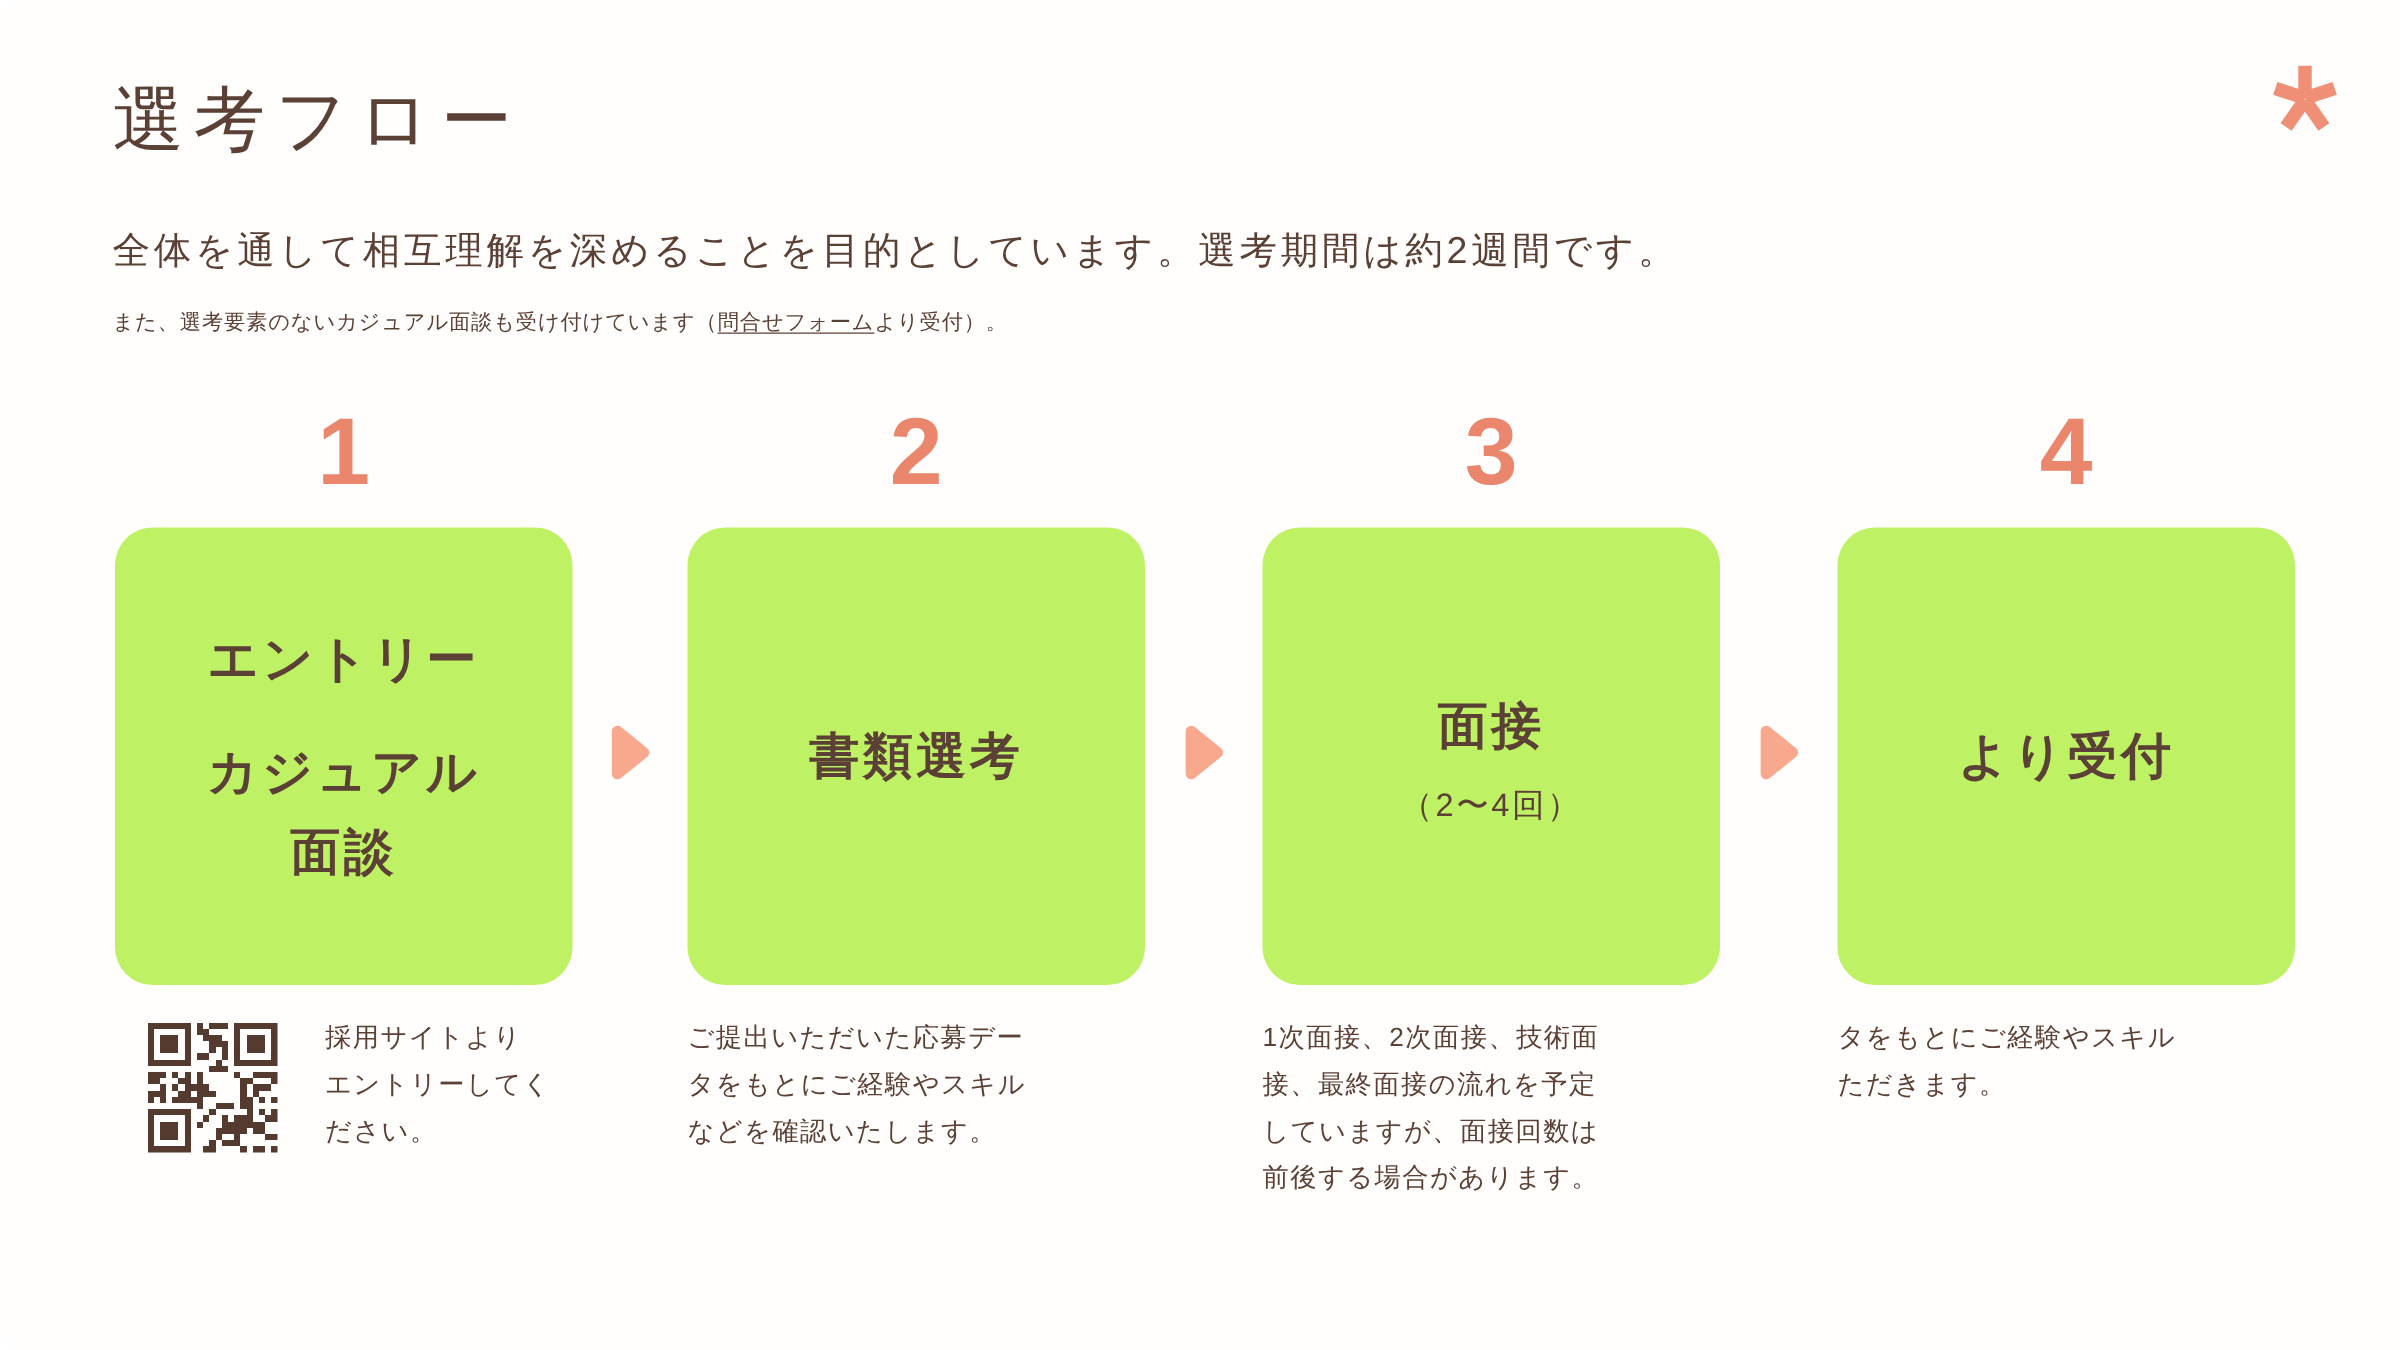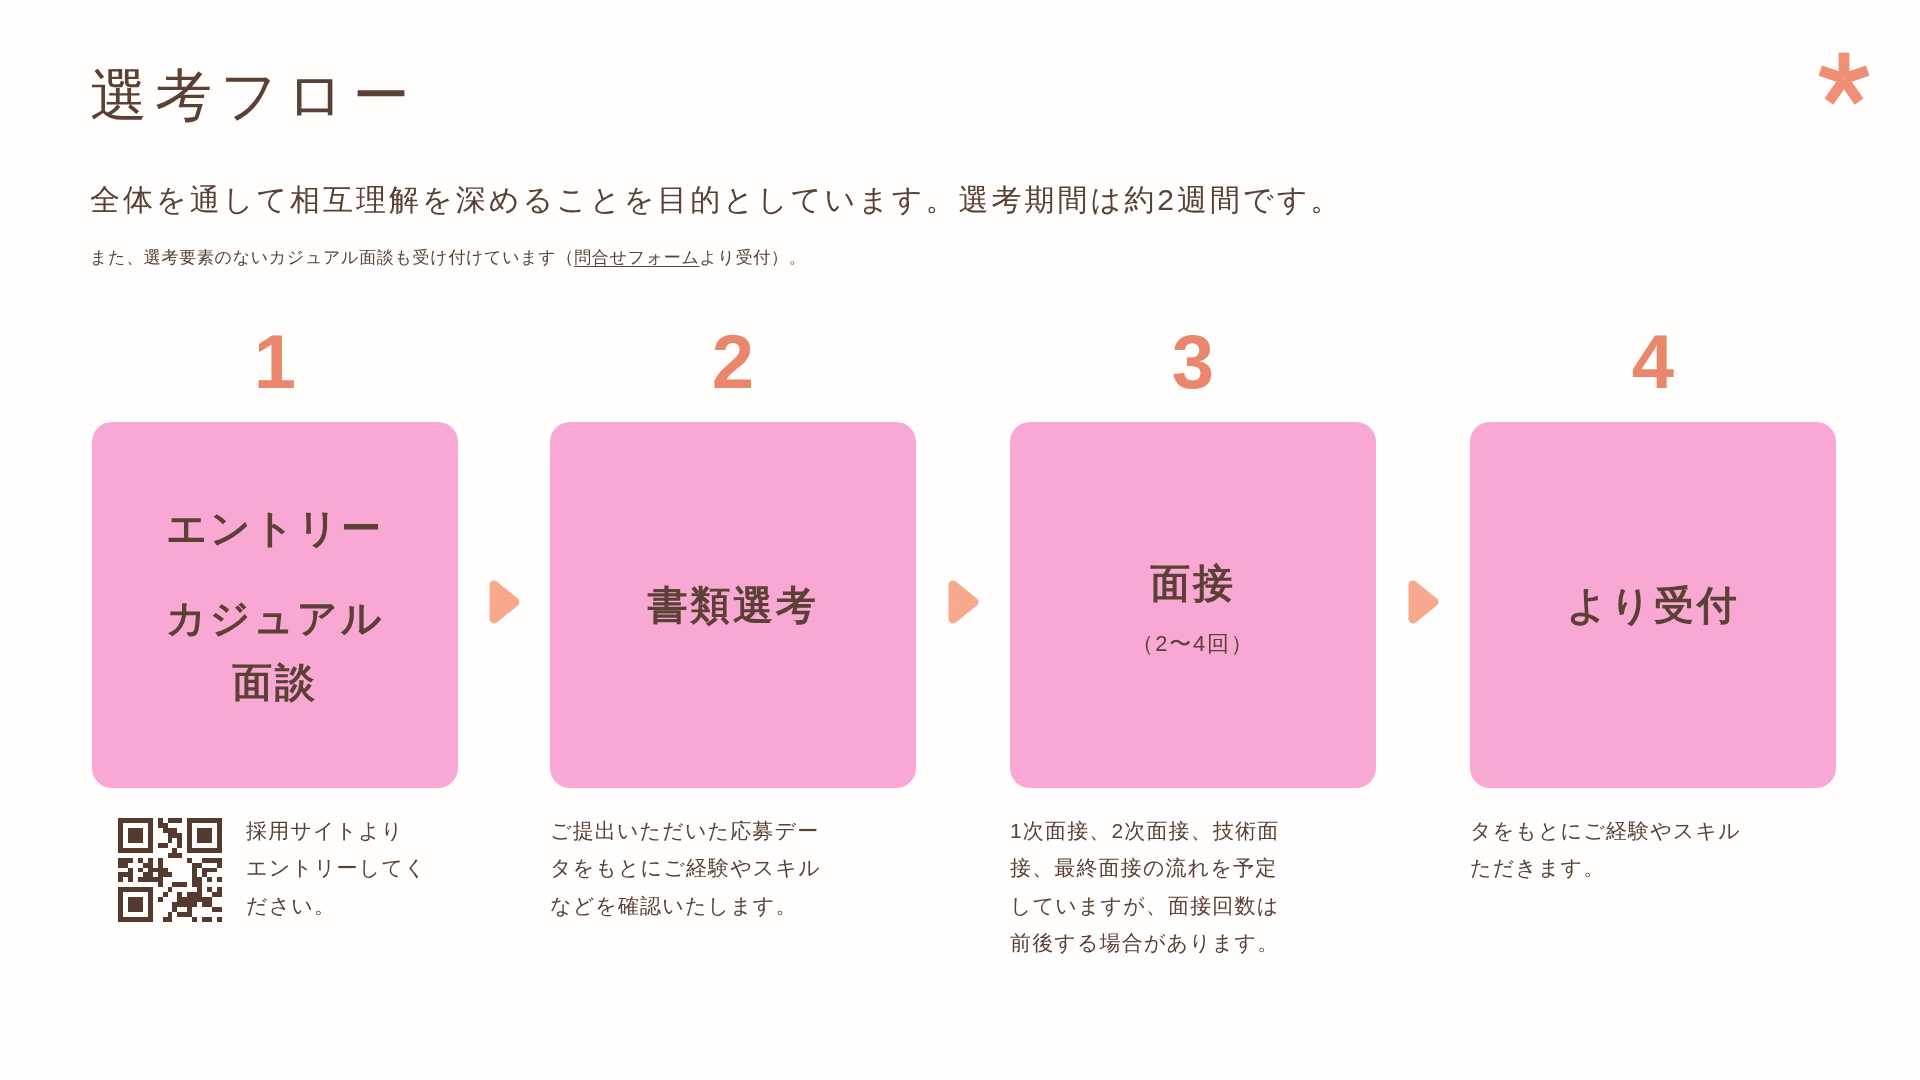--- a/index.html
+++ b/index.html
@@ -34,42 +34,42 @@
   }
   .col{position:absolute;top:300px;width:366px;}
   .col1{left:92px;} .col2{left:550px;} .col3{left:1010px;} .col4{left:1470px;}
   .step-number{
     position:absolute;top:22px;left:0;width:100%;
     text-align:center;font-size:76px;line-height:80px;font-weight:700;
     color:#e9866c;
   }
   .step-box{
     position:absolute;top:122px;left:0;
-    width:366px;height:366px;border-radius:20px;
-    background:#f9a8d4;
+    width:366px;height:366px;border-radius:30px;
+    background:#bef264;
     display:flex;flex-direction:column;align-items:center;justify-content:center;
   }
   .box-title-line{
     font-size:40px;font-weight:700;letter-spacing:0.07em;
     color:#5b4036;line-height:1.6;text-align:center;
   }
   .box-title-gap{height:26px;}
   .box-subtitle{
     margin-top:14px;
-    font-size:22px;font-weight:400;letter-spacing:0.08em;
+    font-size:26px;font-weight:400;letter-spacing:0.08em;
     color:#5b4036;text-align:center;
   }
   .step-desc{
     position:absolute;top:512px;left:0;width:380px;
     font-size:21px;line-height:1.78;letter-spacing:0.055em;
     color:#5b4036;white-space:pre-line;
   }
   .desc-with-qr{display:flex;flex-direction:row;align-items:flex-start;}
   .qr{width:104px;height:104px;margin-left:26px;flex:0 0 auto;margin-top:6px;}
-  .desc-with-qr .step-desc-text{margin-left:24px;white-space:pre-line;
+  .desc-with-qr .step-desc-text{margin-left:38px;white-space:pre-line;
     font-size:21px;line-height:1.78;letter-spacing:0.055em;color:#5b4036;}
   .flow-arrow{position:absolute;top:578px;width:34px;height:48px;}
   .arr1{left:487px;} .arr2{left:946px;} .arr3{left:1406px;}
 </style>
 </head>
 <body>
 
 <div class="slide">
 
   <div class="page-title">選考フロー</div>

